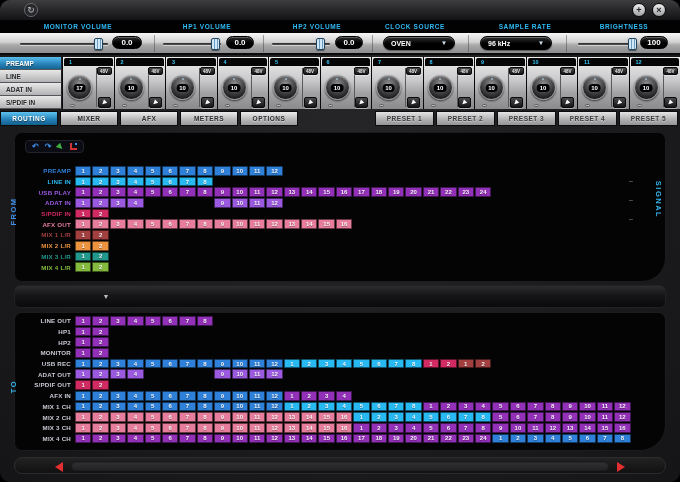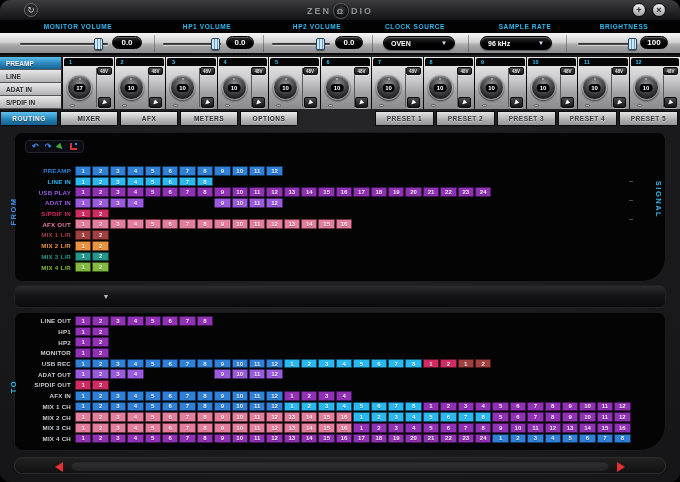--- a/index.html
+++ b/index.html
@@ -91,27 +91,20 @@
 </style>
 </head>
 <body>
 
 <div id="app">
 
   <div class="titlebar">
     <div class="corner-icon icon-reload">
         <span>↻</span>
       </div>
-    <div class="brand">
-      <span>ZEN</span>
-      <span class="logo-circle">
-          <span>Ω</span>
-        </span>
-      <span>DIO</span>
-    </div>
     <div class="corner-icon icon-move">
         <span>+</span>
       </div>
     <div class="corner-icon icon-close">
         <span>×</span>
       </div>
   </div>
 
   <div class="labelstrip">
     <span class="cstrip-label" style="left:78px">MONITOR VOLUME</span>

